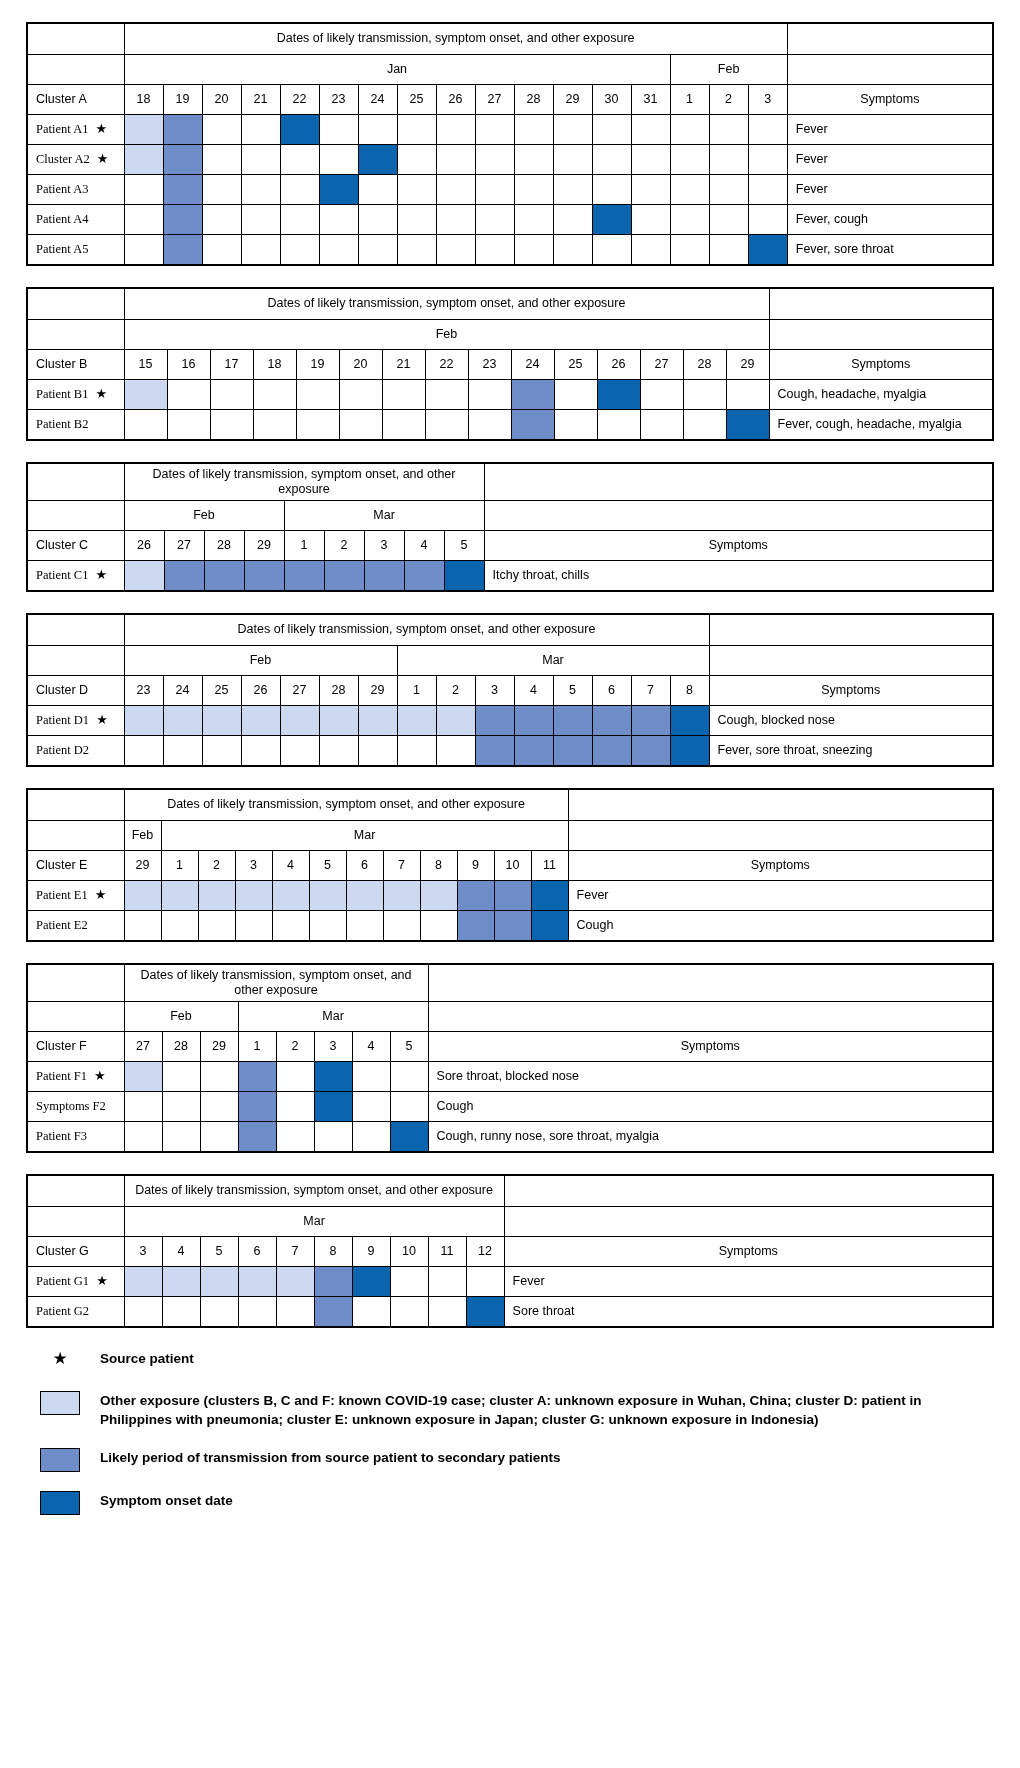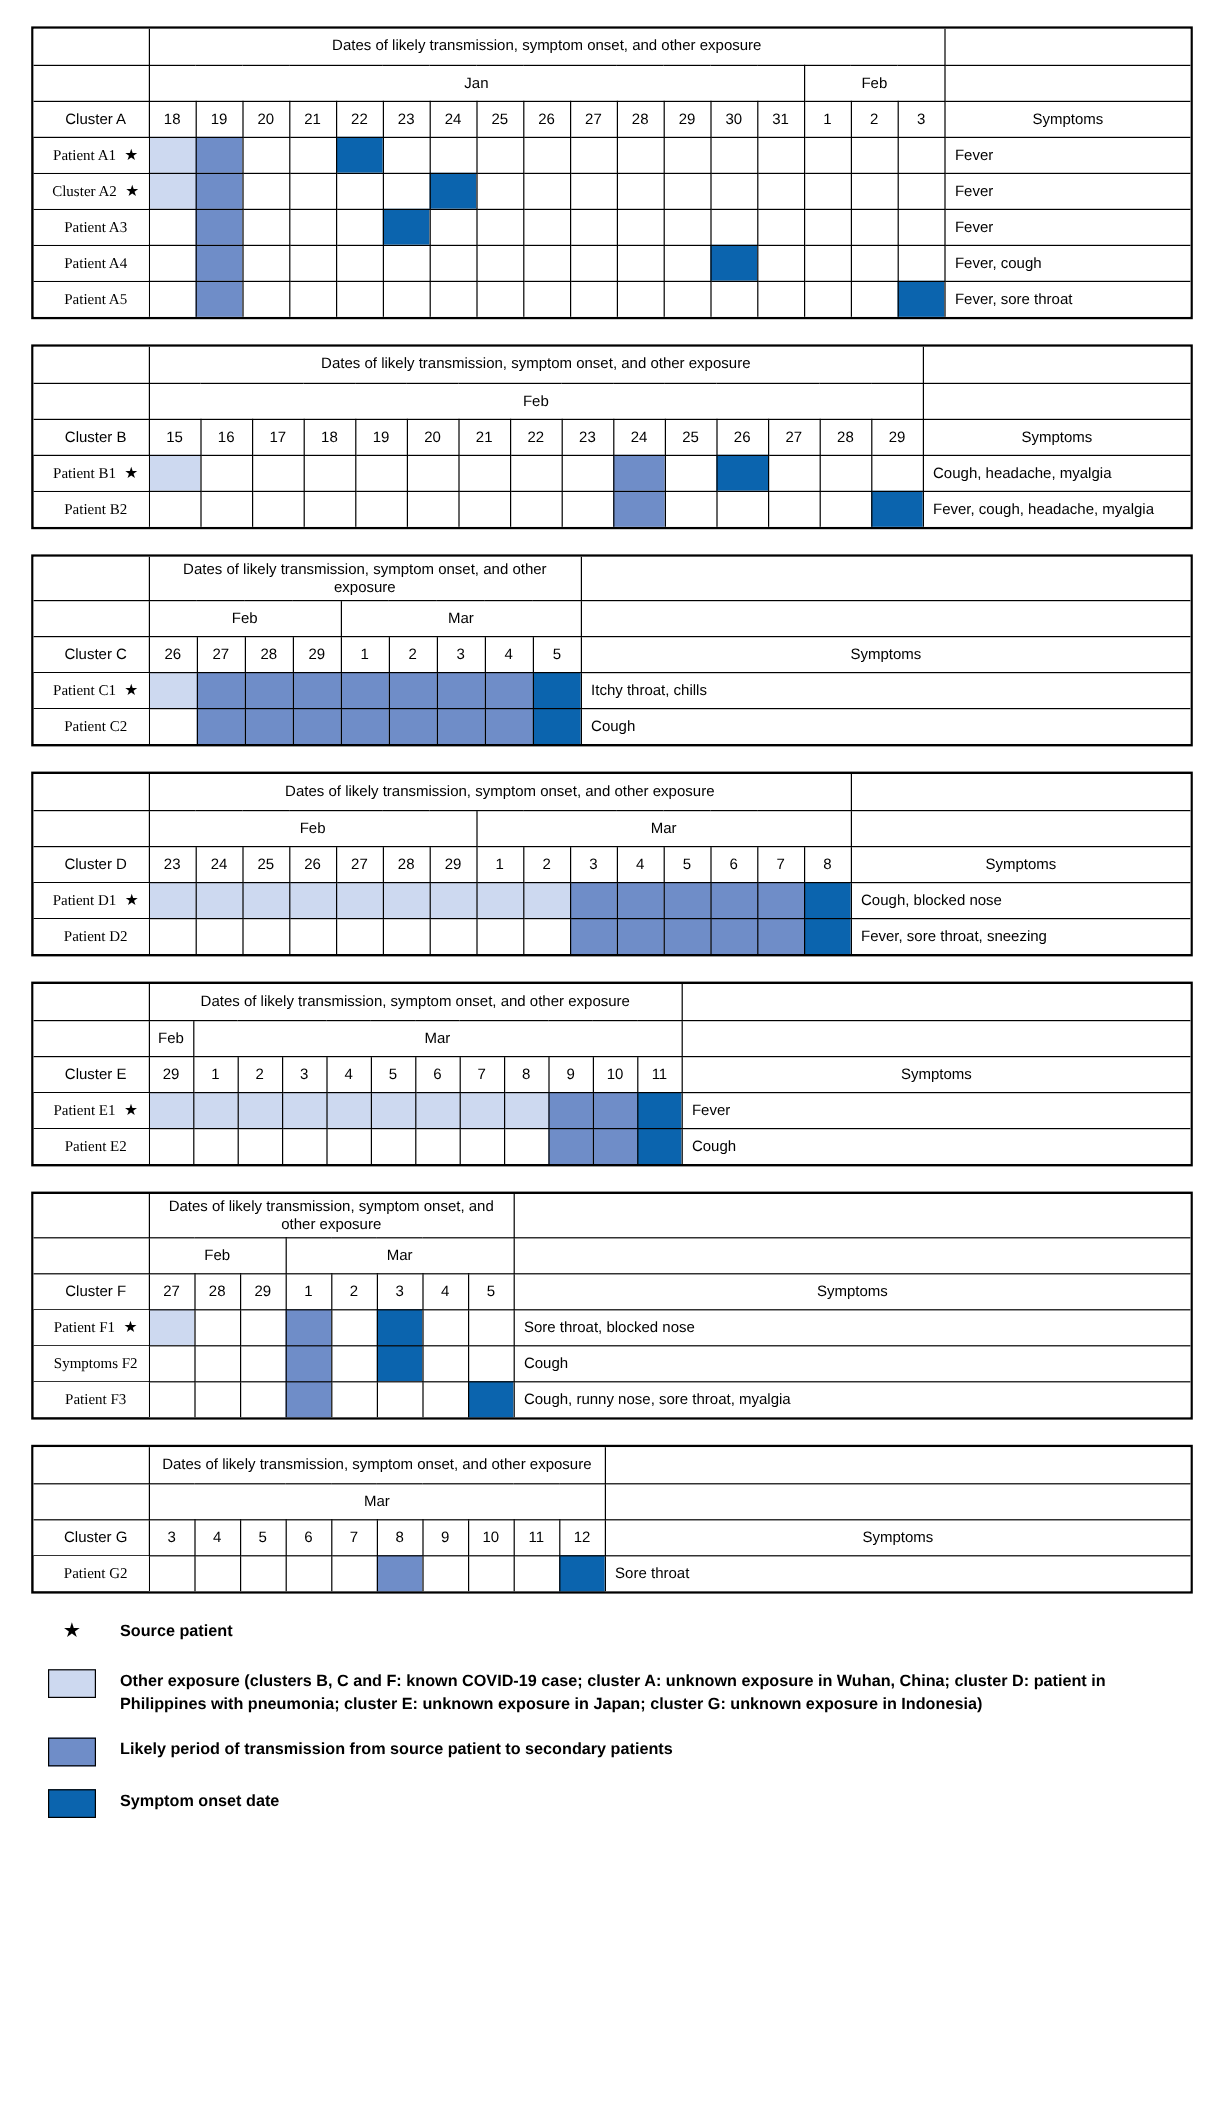--- a/index.html
+++ b/index.html
@@ -38,21 +38,21 @@
     background: #fff;
   }
   
   table.grid tr td:first-child, table.grid tr th:first-child { border-left: 0; }
   table.grid tr td:last-child,  table.grid tr th:last-child  { border-right: 0; }
   table.grid tr:first-child td, table.grid tr:first-child th { border-top: 0; margin-top: 10px; }
   table.grid tr:last-child td,  table.grid tr:last-child th  { border-bottom: 0; }
 
   .lbl-col {
     width: 96px;
-    text-align: center;
+    text-align: left;
     padding-left: 8px !important;
     white-space: nowrap;
   }
   .sym-col {
     text-align: left;
     padding-left: 8px !important;
     white-space: nowrap;
     font-size: 12.5px;
   }
   .hdr-span {
@@ -445,33 +445,20 @@
                 <td class="c-transmit">&nbsp;</td>
                 <td class="c-transmit">&nbsp;</td>
                 <td class="c-transmit">&nbsp;</td>
                 <td class="c-transmit">&nbsp;</td>
                 <td class="c-transmit">&nbsp;</td>
                 <td class="c-transmit">&nbsp;</td>
                 <td class="c-transmit">&nbsp;</td>
                 <td class="c-onset">&nbsp;</td>
                 <td class="sym-col">Itchy throat, chills</td>
               </tr>
-              <tr class="prow">
-                <td class="lbl-col pname"><span>Patient C2</span></td>
-                <td>&nbsp;</td>
-                <td class="c-transmit">&nbsp;</td>
-                <td class="c-transmit">&nbsp;</td>
-                <td class="c-transmit">&nbsp;</td>
-                <td class="c-transmit">&nbsp;</td>
-                <td class="c-transmit">&nbsp;</td>
-                <td class="c-transmit">&nbsp;</td>
-                <td class="c-transmit">&nbsp;</td>
-                <td class="c-onset">&nbsp;</td>
-                <td class="sym-col">Cough</td>
-              </tr>
             </tbody>
           </table>
         </div>
         <div class="cluster">
           <table class="grid">
             <colgroup>
               <col style="width: 96px;">
               <col style="width: 39px;">
               <col style="width: 39px;">
               <col style="width: 39px;">
@@ -754,20 +741,34 @@
                 <td class="hdr-day">6</td>
                 <td class="hdr-day">7</td>
                 <td class="hdr-day">8</td>
                 <td class="hdr-day">9</td>
                 <td class="hdr-day">10</td>
                 <td class="hdr-day">11</td>
                 <td class="hdr-day">12</td>
                 <td class="sym-col sym-head">Symptoms</td>
               </tr>
               <tr class="prow">
+                <td class="lbl-col pname"><span>Patient G1</span><span class="star">★</span></td>
+                <td class="c-exposure">&nbsp;</td>
+                <td class="c-exposure">&nbsp;</td>
+                <td class="c-exposure">&nbsp;</td>
+                <td class="c-exposure">&nbsp;</td>
+                <td class="c-exposure">&nbsp;</td>
+                <td class="c-transmit">&nbsp;</td>
+                <td class="c-onset">&nbsp;</td>
+                <td>&nbsp;</td>
+                <td>&nbsp;</td>
+                <td>&nbsp;</td>
+                <td class="sym-col">Fever</td>
+              </tr>
+              <tr class="prow">
                 <td class="lbl-col pname"><span>Patient G2</span></td>
                 <td>&nbsp;</td>
                 <td>&nbsp;</td>
                 <td>&nbsp;</td>
                 <td>&nbsp;</td>
                 <td>&nbsp;</td>
                 <td class="c-transmit">&nbsp;</td>
                 <td>&nbsp;</td>
                 <td>&nbsp;</td>
                 <td>&nbsp;</td>

